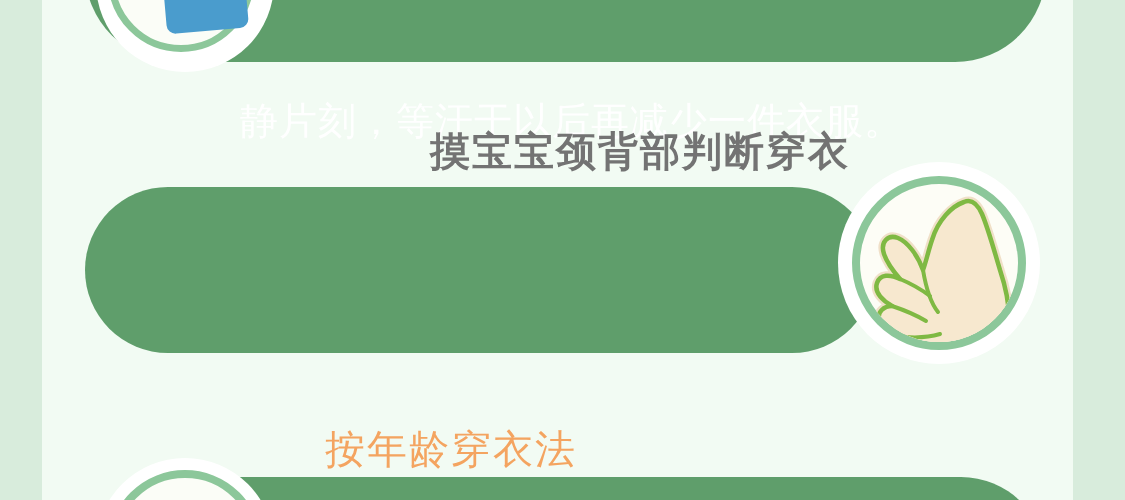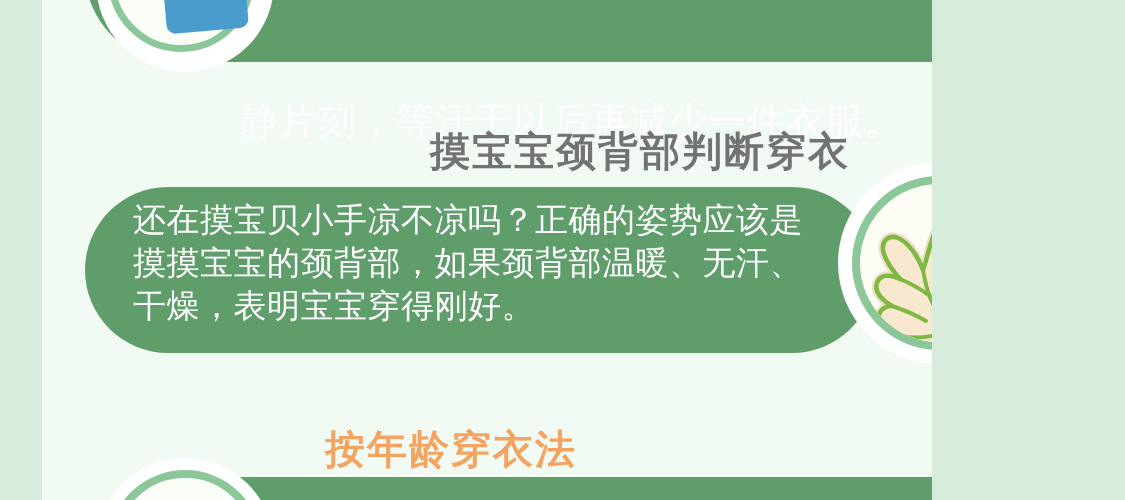--- a/index.html
+++ b/index.html
@@ -8,21 +8,21 @@
   }
   body {
     width: 1125px;
     height: 500px;
     overflow: hidden;
     font-family: "Liberation Sans", "DejaVu Sans", sans-serif;
     background: #d8ecdc;
   }
   #page {
     position: relative;
-    width: 932px;
+    width: 1073px;
     height: 500px;
     overflow: hidden;
     background: #d8ecdc;
   }
   
   .card-column {
     position: absolute;
     left: 42px;
     top: 0;
     width: 1041px;
@@ -99,21 +99,21 @@
     color: #737373;
     font-size: 40px;
     font-weight: bold;
     letter-spacing: 2px;
   }
   .heading-two {
     left: 325px;
     top: 422px;
     color: #f4a460;
     font-size: 40px;
-    font-weight: bold;
+    font-weight: normal;
     letter-spacing: 2px;
   }
 
   
   .banner-two {
     position: absolute;
     left: 85px;
     top: 187px;
     width: 790px;
     height: 166px;
@@ -204,21 +204,20 @@
     <div class="badge-one-ring">
       <div class="card-blue">
         
       </div>
     </div>
   </div>
 
   <div class="heading heading-one">摸宝宝颈背部判断穿衣</div>
 
   <div class="banner-two"></div>
-  <div class="banner-two-text">还在摸宝贝小手凉不凉吗？正确的姿势应该是摸摸宝宝的颈背部，如果颈背部温暖、无汗、干燥，表明宝宝穿得刚好。</div>
 
   <div class="badge-two">
     <div class="badge-two-ring">
       <svg class="hand-svg" width="176" height="176" viewBox="0 0 176 176">
         <g transform="translate(2,0)">
 
           <path d="M104 18
                    C 92 22, 78 36, 72 56
                    C 68 68, 66 78, 63 86
                    C 58 72, 48 58, 38 54

